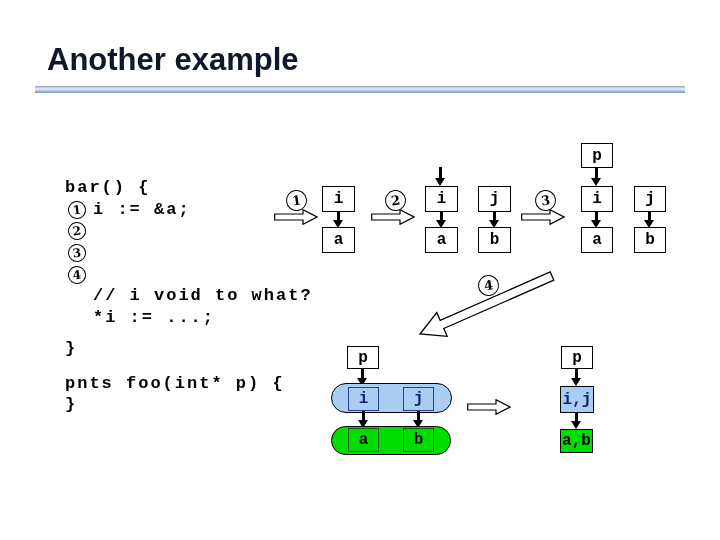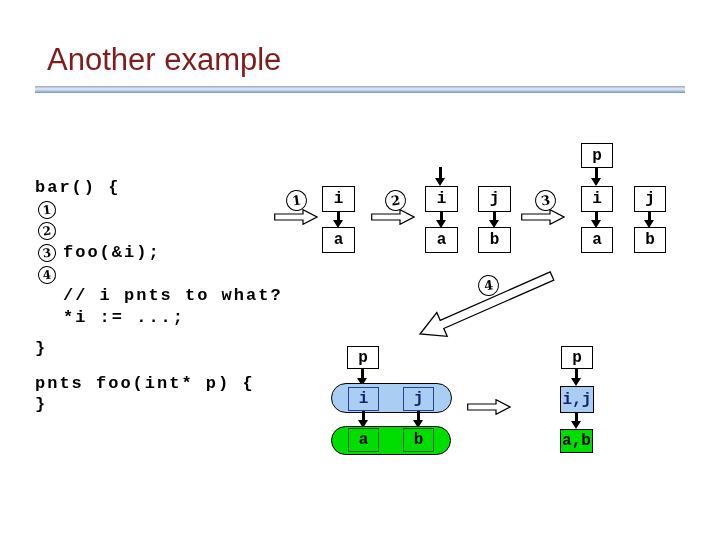--- a/index.html
+++ b/index.html
@@ -2,34 +2,34 @@
 <html><head>
 <meta charset="utf-8">
 <style>
   html,body { margin:0; padding:0; background:#fff; }
   .slide {
     position:relative; width:720px; height:540px; background:#ffffff;
     font-family:"Liberation Sans", sans-serif; overflow:hidden;
   }
   .title {
     position:absolute; left:47px; top:42px;
-    font-size:31px; font-weight:400; color:#7f1d1d; letter-spacing:0px;
+    font-size:31px; font-weight:700; color:#0f172a; letter-spacing:0px;
     white-space:nowrap;
   }
   .rule {
     position:absolute; left:35px; top:86px; width:650px; height:7px;
     background:linear-gradient(to bottom,#97a1b4 0%,#cfdcec 30%,#e2ebf5 45%,#9fb8d8 78%,#6f97c4 100%);
   }
   
   .code {
     position:absolute; left:35px; top:177px; color:#000;
     font:bold 17px/21.7px "Liberation Mono","DejaVu Sans Mono",monospace;
     letter-spacing:2px; white-space:nowrap;
   }
-  .cl { position:relative; height:21.7px; }
+  .cl { position:relative; height:21.7px;margin-left:30px; }
   .cl.ind { padding-left:28px; }
   .sp-a { height:9px; }
   .sp-b { height:13px; }
   .cnum {
     position:absolute; left:3px; top:2px; width:16px; height:16px;
     border:1.6px solid #000; border-radius:50%;
     font:bold 12px/16px "DejaVu Serif",serif; letter-spacing:0; text-align:center;
     transform:rotate(-7deg); background:#fff;
   }
   
@@ -67,25 +67,25 @@
 </head>
 <body>
 
 <div class="slide">
 
   <div class="title">Another example</div>
   <div class="rule"></div>
 
   <div class="code">
     <div class="cl"><span>bar() {</span></div>
-    <div class="cl ind"><span class="cnum">1</span></div>
+    <div class="cl ind"><span class="cnum">1</span><span>i := &amp;a;</span></div>
     <div class="cl ind"><span class="cnum">2</span></div>
-    <div class="cl ind"><span class="cnum">3</span><span>foo(&amp;i);</span></div>
+    <div class="cl ind"><span class="cnum">3</span></div>
     <div class="cl ind"><span class="cnum">4</span></div>
-    <div class="cl ind"><span>// i pnts to what?</span></div>
+    <div class="cl ind"><span>// i void to what?</span></div>
     <div class="cl ind"><span>*i := ...;</span></div>
     <div class="sp-a"></div>
     <div class="cl"><span>}</span></div>
     <div class="sp-b"></div>
     <div class="cl"><span>pnts foo(int* p) {</span></div>
     <div class="cl"><span>}</span></div>
   </div>
 
   <span class="num" style="left:286px;top:190px">1</span>
   <svg class="ha" style="left:274px;top:209px" width="44" height="16" viewBox="0 0 44 16">

